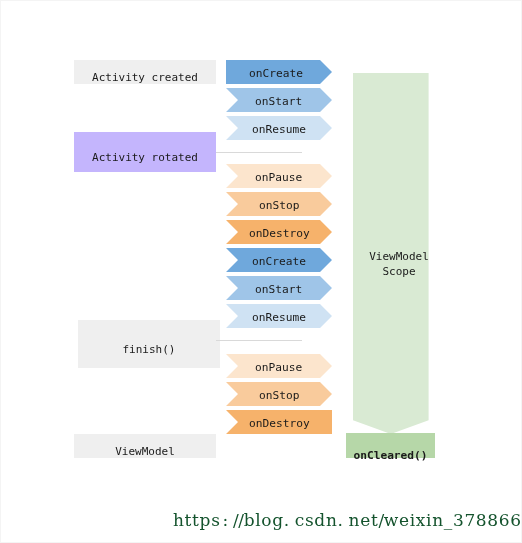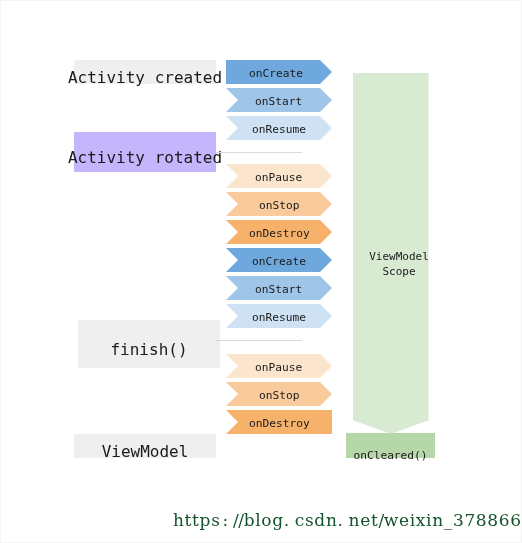--- a/index.html
+++ b/index.html
@@ -26,21 +26,21 @@
   .stage-label, .chev, .chev > span, #vm-label, #oncleared, #watermark { will-change: transform; }
 
   
   .stage-label {
     position: absolute;
     background: #efefef;
     color: #1a1a1a;
     display: flex;
     align-items: center;
     justify-content: center;
-    font-size: 16px;
+    font-size: 11px;
     letter-spacing: 0;
     white-space: nowrap;
     padding-top: 11px;
     box-sizing: border-box;
   }
 
   
   .chev {
     position: absolute;
     left: 226px;
@@ -87,20 +87,21 @@
   #oncleared {
     position: absolute;
     background: #b6d7a8;
     display: flex;
     align-items: center;
     justify-content: center;
     font-size: 11.2px;
     color: #1a1a1a;
     padding-top: 20px;
     box-sizing: border-box;
+    font-weight: bold;
   }
 
   #watermark {
     position: absolute;
     font-family: "DejaVu Serif", serif;
     color: #14532d;
     font-size: 17px;
     letter-spacing: 0.65px;
     white-space: nowrap;
     margin-left: 32px;

